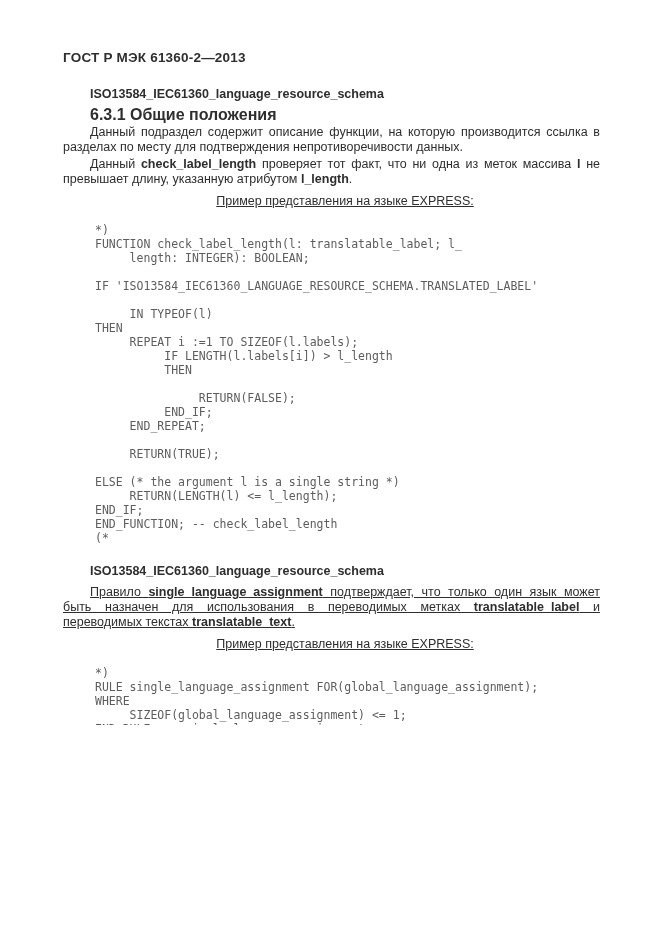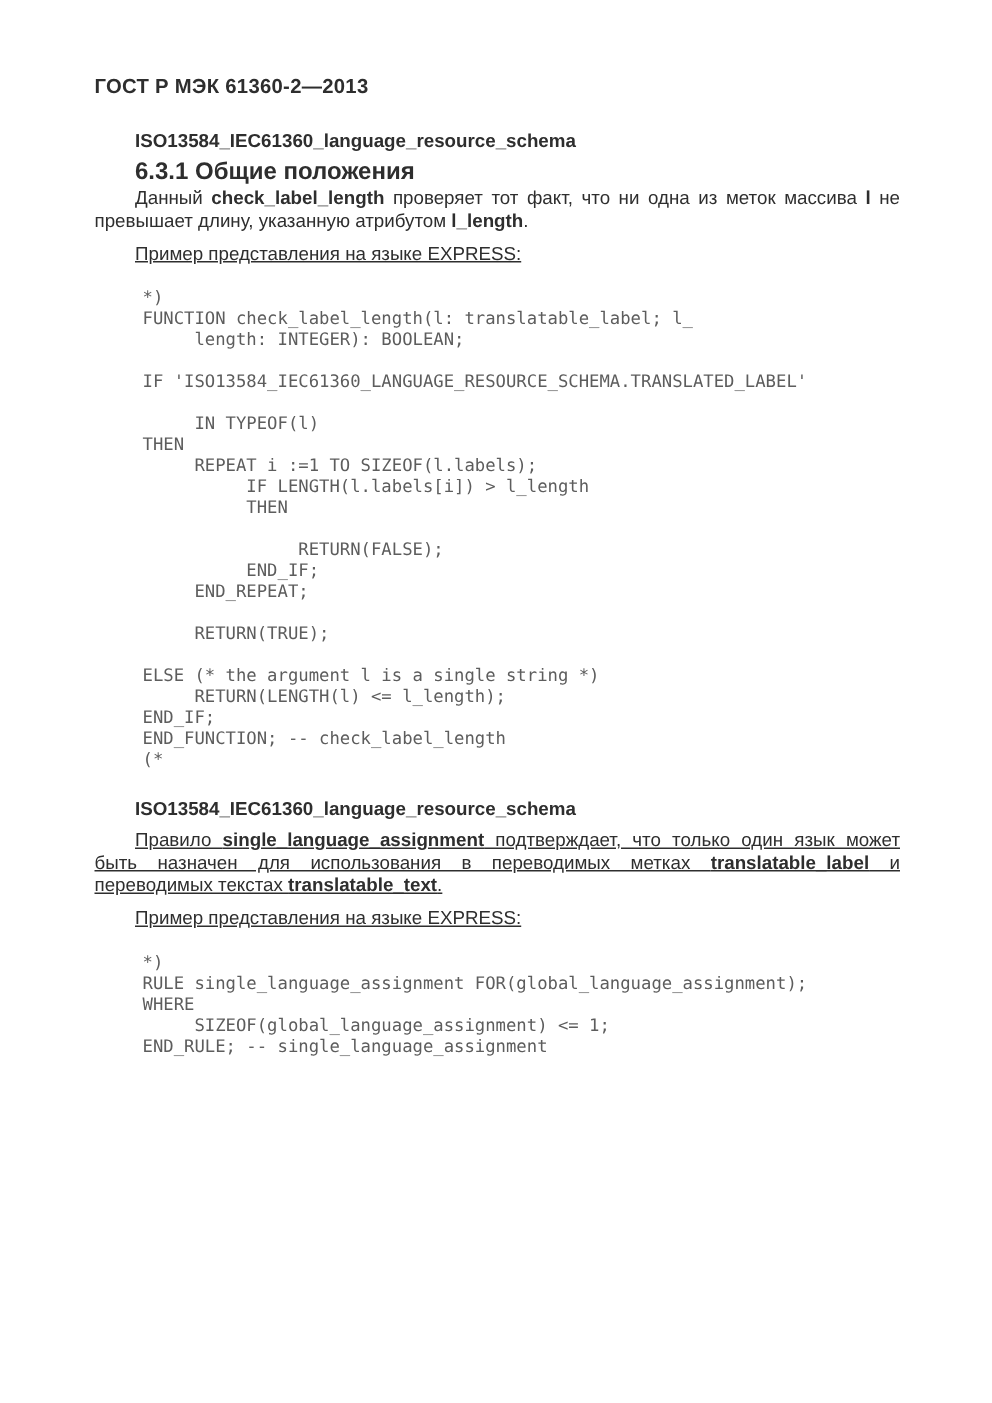--- a/index.html
+++ b/index.html
@@ -38,20 +38,21 @@
     font-size: 12.5px;
     line-height: 15px;
     text-align: justify;
     text-indent: 27px;
     margin: 2px 0 0 0;
   }
   .example {
     font-size: 12.5px;
     line-height: 15px;
     margin: 7px 0 0 27px;
+    text-align: center;
   }
   .example span { text-decoration: underline; }
   pre.code {
     font-family: "DejaVu Sans Mono", "Liberation Mono", monospace;
     font-size: 11.5px;
     line-height: 14px;
     color: #5d5d5d;
     margin: 14px 0 0 32px;
     white-space: pre;
   }
@@ -70,20 +71,21 @@
 <div class="page">
 
   <div class="doc-header">ГОСТ Р МЭК 61360-2—2013</div>
 
   <div class="heading2">
     <span class="hline">ISO13584_IEC61360_language_resource_schema</span>
   </div>
 
   <div class="heading3">6.3.1 Общие положения</div>
 
+  <p class="body">Данный подраздел содержит описание функции, на которую производится ссылка в разделах по месту для подтверждения непротиворечивости данных.</p>
 
 
   <p class="body"><span>Данный </span><b>check_label_length</b><span> проверяет тот факт, что ни одна из меток массива </span><b>l</b><span> не превышает длину, указанную атрибутом </span><b>l_length</b><span>.</span></p>
 
   <div class="example">
     <span>Пример представления на языке EXPRESS:</span>
   </div>
 
   <pre class="code">*)
 FUNCTION check_label_length(l: translatable_label; l_

